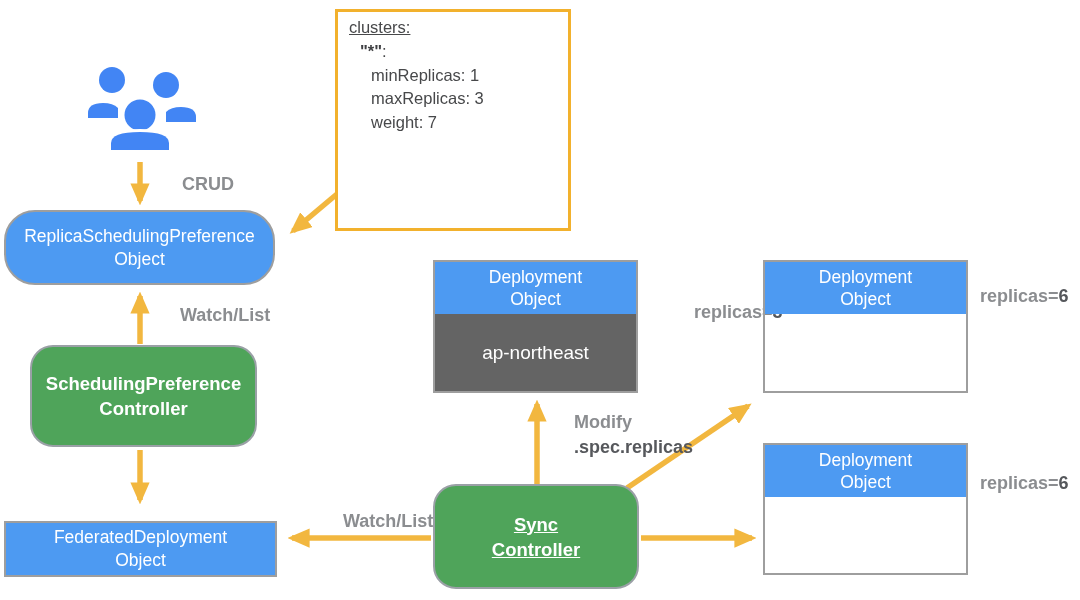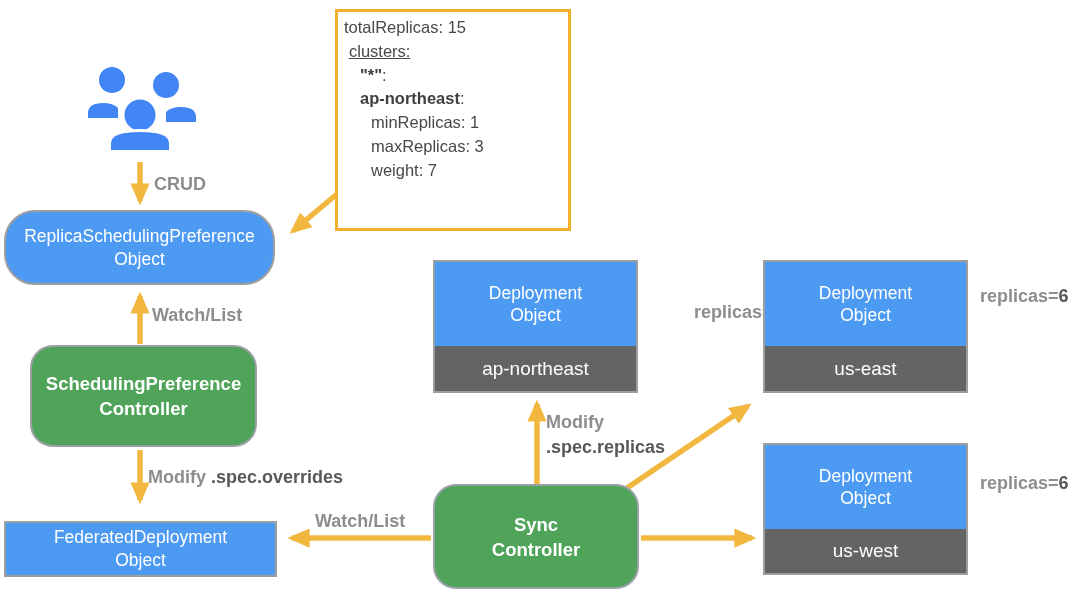--- a/index.html
+++ b/index.html
@@ -18,21 +18,21 @@
   .green-box{
     position:absolute;background:#4fa45a;border:2.5px solid #9aa0a6;box-sizing:border-box;
     border-radius:23px;color:#ffffff;display:flex;flex-direction:column;align-items:center;
     justify-content:center;text-align:right;font-weight:700;font-size:18.5px;line-height:25px;
   }
   .dep-box{
     position:absolute;border:2px solid #9e9e9e;box-sizing:border-box;display:flex;
     flex-direction:column;width:205px;height:133px;
   }
   .dep-top{
-    background:#4d9af2;height:84px;display:flex;flex-direction:column;align-items:center;
+    background:#4d9af2;height:52px;display:flex;flex-direction:column;align-items:center;
     justify-content:center;color:#ffffff;font-size:17.5px;line-height:22px;text-align:center;
   }
   .dep-bottom{
     background:#646464;flex:1;display:flex;align-items:center;justify-content:center;
     color:#ffffff;font-size:19px;
   }
 
   
   .spec-box{
     position:absolute;left:335px;top:9px;width:236px;height:222px;background:#ffffff;
@@ -41,20 +41,21 @@
   }
   .yl b{font-weight:700;color:#3f4043;}
   .ind1{padding-left:5px;text-decoration:underline;}
   .ind2{padding-left:16px;}
   .ind3{padding-left:27px;}
 
   
   .edge-label{
     position:absolute;font-size:18px;font-weight:600;color:#8b8d90;white-space:nowrap;
     line-height:25px;
+    margin-left:28px;
   }
   .edge-label .strong,.replicas-label .strong{font-weight:700;color:#56585c;}
   .replicas-label{
     position:absolute;font-size:18px;font-weight:600;color:#8b8d90;white-space:nowrap;line-height:20px;
   }
 
   .users-icon{position:absolute;left:88px;top:66px;width:108px;height:84px;}
 </style>
 </head>
 <body>
@@ -84,45 +85,43 @@
       <circle cx="24" cy="14" r="13"></circle>
       <circle cx="78" cy="19" r="13"></circle>
       <path d="M0 52 v-5 q0 -10 15 -10 q10 0 15 5 v10 z"></path>
       <path d="M108 56 v-5 q0 -10 -15 -10 q-10 0 -15 5 v10 z"></path>
       <circle cx="52" cy="49" r="15.5" stroke="#ffffff" stroke-width="6" paint-order="stroke"></circle>
       <path d="M23 84 v-7 q0 -11 29 -11 q29 0 29 11 v7 z" stroke="#ffffff" stroke-width="6" paint-order="stroke"></path>
     </g>
   </svg>
 
   <div class="spec-box">
-    <div class="yl ind0"><span>totalReplicas: 15</span><b></b><span></span></div>
     <div class="yl ind1"><span>clusters:</span><b></b><span></span></div>
     <div class="yl ind2"><span></span><b>"*"</b><span>:</span></div>
-    <div class="yl ind2"><span></span><b>ap-northeast</b><span>:</span></div>
     <div class="yl ind3"><span>minReplicas: 1</span><b></b><span></span></div>
     <div class="yl ind3"><span>maxReplicas: 3</span><b></b><span></span></div>
     <div class="yl ind3"><span>weight: 7</span><b></b><span></span></div>
   </div>
 
   <div class="blue-box" style="left:4px;top:210px;width:271px;height:75px;border-radius:31px;">
     <div>ReplicaSchedulingPreference</div>
     <div>Object</div>
   </div>
 
   <div class="green-box" style="left:30px;top:345px;width:227px;height:102px;">
     <div>SchedulingPreference</div>
     <div>Controller</div>
   </div>
 
   <div class="blue-box" style="left:4px;top:521px;width:273px;height:56px;">
     <div>FederatedDeployment</div>
     <div>Object</div>
   </div>
 
-  <div class="green-box" style="left:433px;top:484px;width:206px;height:105px;">
+  <div class="green-box" style="left:433px;top:484px;width:206px;height:105px;text-decoration:underline;">
     <div>Sync</div>
     <div>Controller</div>
   </div>
 
   <div class="dep-box" style="left:433px;top:260px;">
     <div class="dep-top">
       <div>Deployment</div>
       <div>Object</div>
     </div>
     <div class="dep-bottom">
@@ -131,48 +130,39 @@
   </div>
   <div class="replicas-label" style="left:648px;top:302px;margin-left:46px;">
     <span>replicas=</span><span class="strong">3</span>
   </div>
 
   <div class="dep-box" style="left:763px;top:260px;">
     <div class="dep-top">
       <div>Deployment</div>
       <div>Object</div>
     </div>
-    <div class="dep-bottom">
-      <span>us-east</span>
-    </div>
   </div>
   <div class="replicas-label" style="left:980px;top:286px;">
     <span>replicas=</span><span class="strong">6</span>
   </div>
 
   <div class="dep-box" style="left:763px;top:443px;height:132px;">
     <div class="dep-top">
       <div>Deployment</div>
       <div>Object</div>
     </div>
-    <div class="dep-bottom">
-      <span>us-west</span>
-    </div>
   </div>
   <div class="replicas-label" style="left:980px;top:473px;">
     <span>replicas=</span><span class="strong">6</span>
   </div>
 
   <div class="edge-label" style="left:154px;top:172px;">CRUD</div>
 
   <div class="edge-label" style="left:152px;top:303px;">Watch/List</div>
 
-  <div class="edge-label" style="left:148px;top:465px;">
-    <span>Modify </span><span class="strong">.spec.overrides</span>
-  </div>
 
   <div class="edge-label" style="left:315px;top:509px;">Watch/List</div>
 
   <div class="edge-label" style="left:546px;top:410px;">
     <div>Modify</div>
     <div class="strong">.spec.replicas</div>
   </div>
 
 </div>
 

